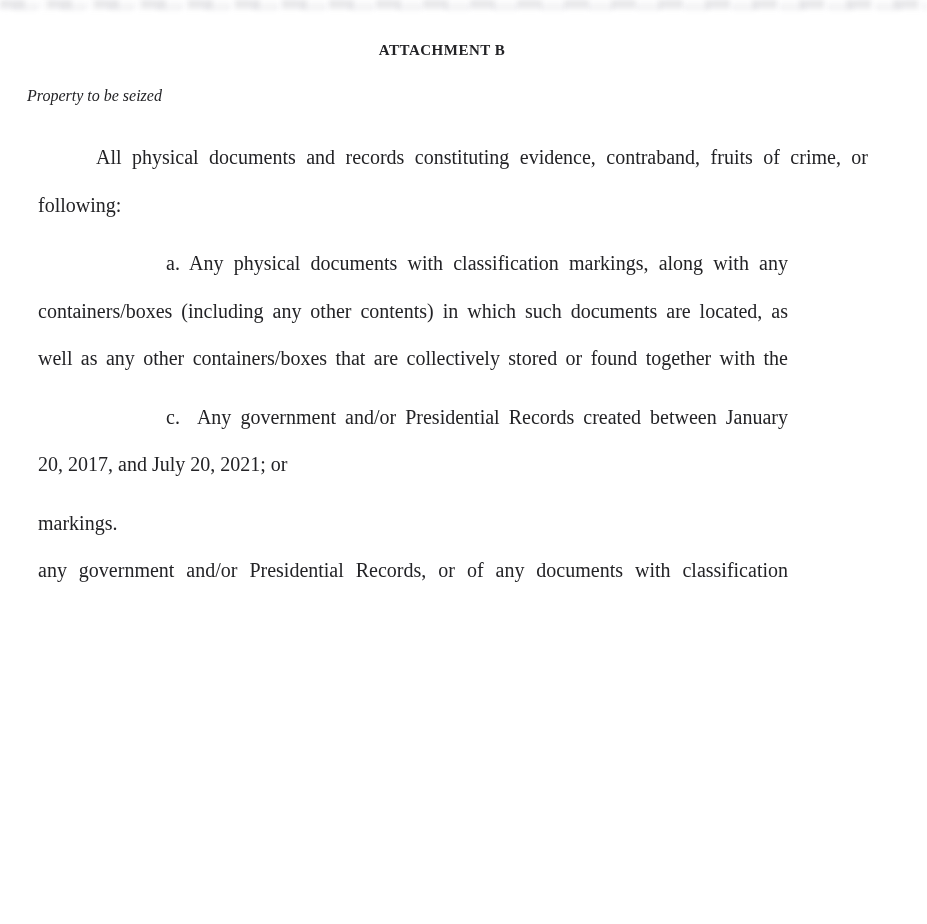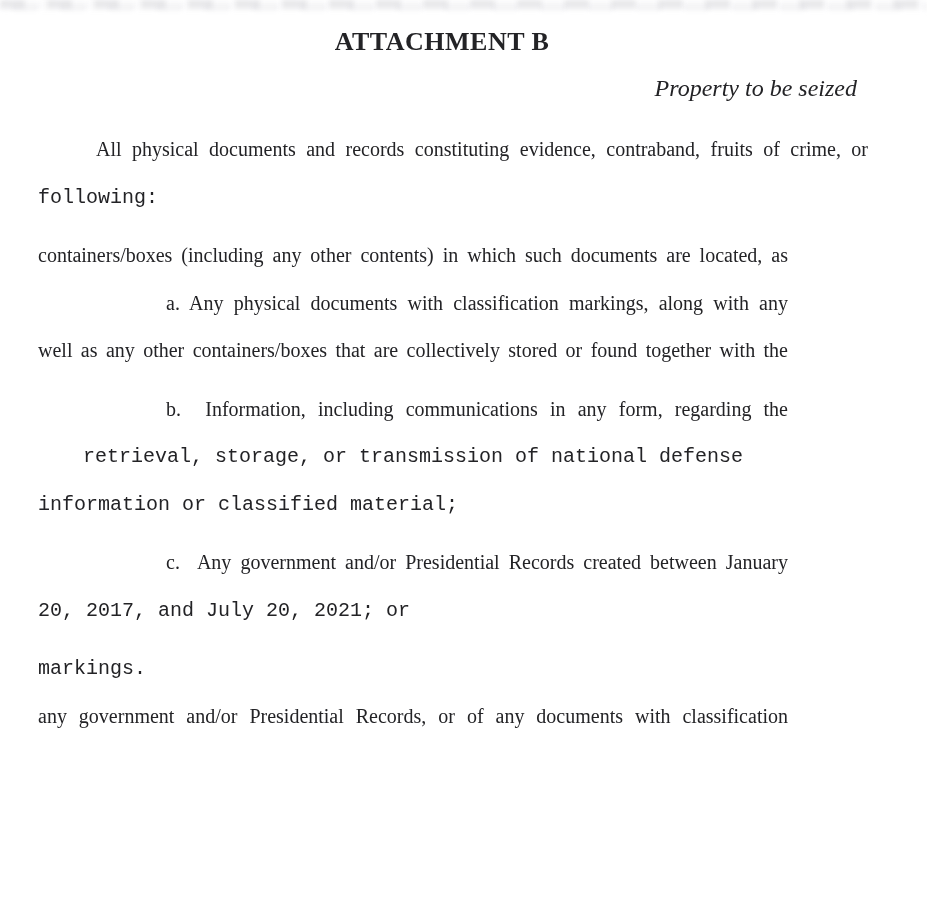--- a/index.html
+++ b/index.html
@@ -34,49 +34,48 @@
       rgba(250,250,252,0.20) 38px, rgba(250,250,252,0.20) 60px);
   }
   .doc {
     position: absolute;
     top: 0;
     left: 27px;
     width: 830px;
     filter: blur(0.3px);
   }
   .title {
-    margin-top: 28px;
+    margin-top: 36px;
     text-align: center;
-    font-size: 26px;
+    font-size: 15px;
     font-weight: bold;
     letter-spacing: 0.5px;
     line-height: 28px;
   }
   .subtitle {
     margin-top: 18px;
-    text-align: right;
-    font-size: 24px;
+    text-align: left;
+    font-size: 16px;
     font-style: italic;
     line-height: 28px;
   }
   .para {
     margin: 11px;
     font-size: 20px;
     line-height: 47.5px;
   }
   .para.intro { margin-top: 24px; width: 830px; }
   .para.item  { width: 750px; }
   .line {
     text-align: justify;
     text-align-last: justify;
   }
   .line.last {
     text-align: center;
     text-align-last: left;
-    font-family: Liberation Mono, monospace;
   }
   .line.indent-intro { padding-left: 58px; }
   .line.indent-item  { padding-left: 128px; }
 </style>
 </head>
 <body>
 
 <div class="scan-edge"></div>
 <div class="scan-edge row2"></div>
 
@@ -85,29 +84,25 @@
   <div class="title">ATTACHMENT B</div>
 
   <div class="subtitle">Property to be seized</div>
 
   <div class="para intro">
     <div class="line indent-intro">All physical documents and records constituting evidence, contraband, fruits of crime, or</div>
     <div class="line last">following:</div>
   </div>
 
   <div class="para item">
+    <div class="line indent-item">a. Any physical documents with classification markings, along with any</div>
     <div class="line">containers/boxes (including any other contents) in which such documents are located, as</div>
-    <div class="line indent-item">a. Any physical documents with classification markings, along with any</div>
     <div class="line">well as any other containers/boxes that are collectively stored or found together with the</div>
   </div>
 
-  <div class="para item">
-    <div class="line indent-item">b.&nbsp; Information, including communications in any form, regarding the</div>
-    <div class="line last">retrieval, storage, or transmission of national defense information or classified material;</div>
-  </div>
 
   <div class="para item">
     <div class="line indent-item">c.&nbsp; Any government and/or Presidential Records created between January</div>
     <div class="line last">20, 2017, and July 20, 2021; or</div>
   </div>
 
   <div class="para item">
     <div class="line last">markings.</div>
     <div class="line">any government and/or Presidential Records, or of any documents with classification</div>
   </div>

